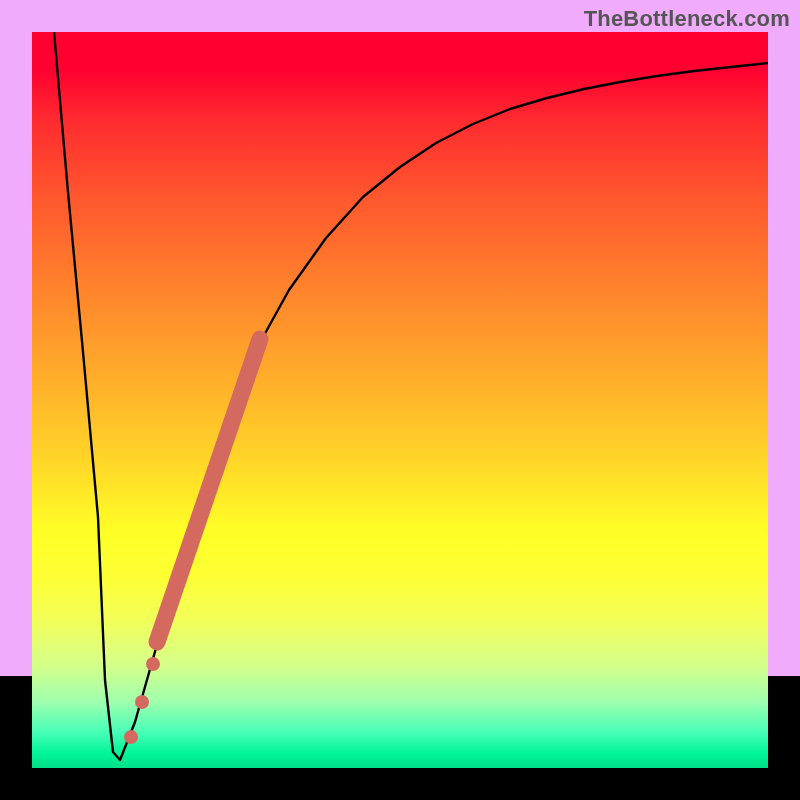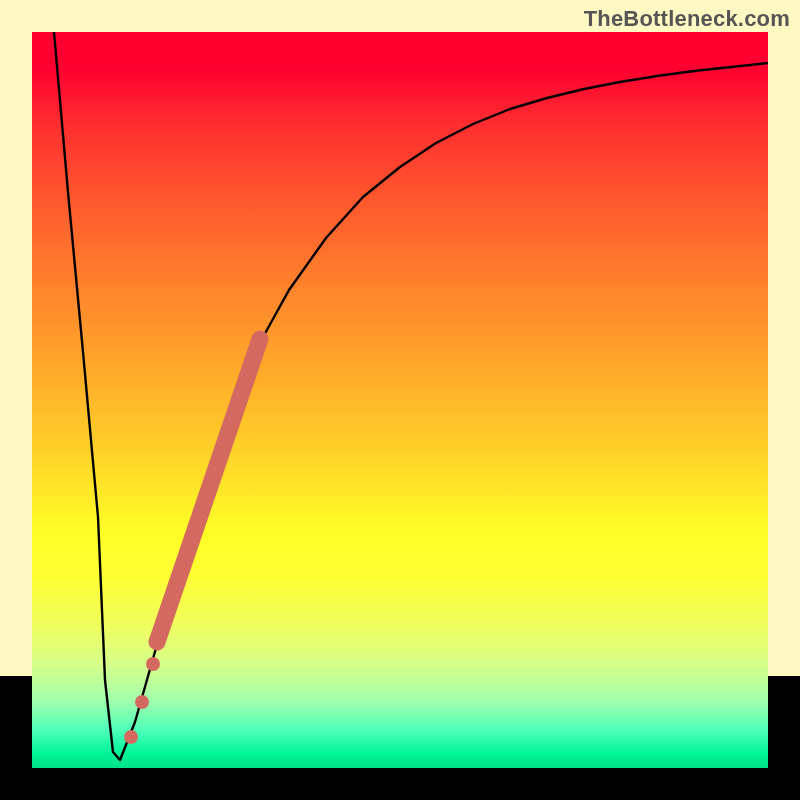--- a/index.html
+++ b/index.html
@@ -8,21 +8,21 @@
     width: 800px;
     height: 800px;
     overflow: hidden;
     background: #000;
     font-family: Arial, Helvetica, sans-serif;
   }
   .frame {
     position: relative;
     width: 800px;
     height: 676px;
-    background: #fef9c3;
+    background: #f0abfc;
   }
   .plot-area {
     position: absolute;
     left: 32px;
     top: 32px;
     width: 736px;
     height: 736px;
     background: linear-gradient(to bottom,
       #ff0030 0%,
       #ff0030 5%,

